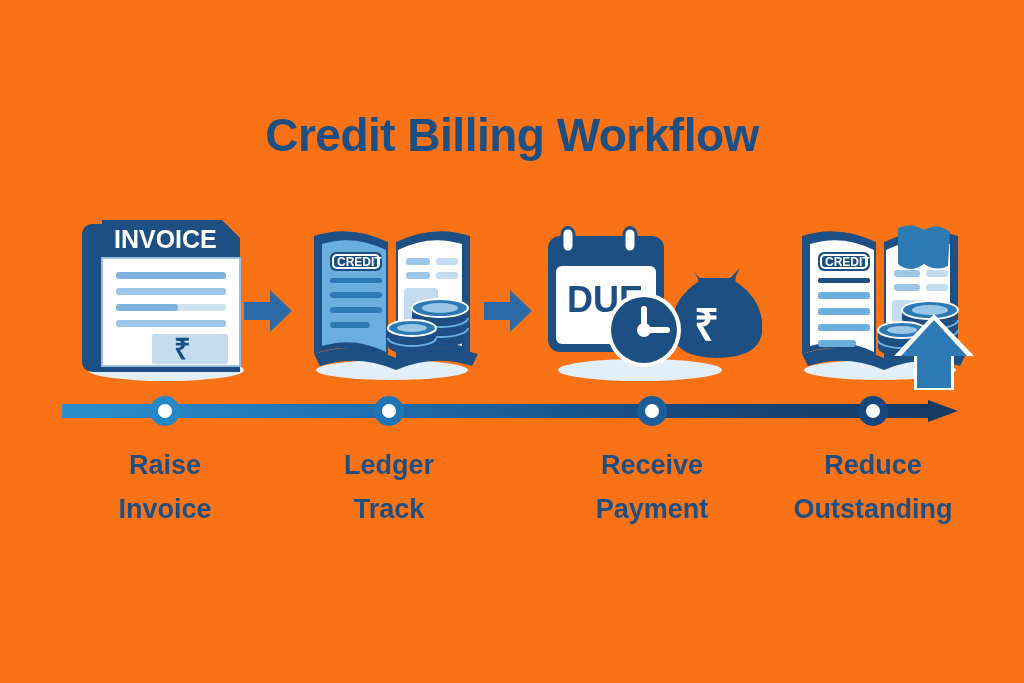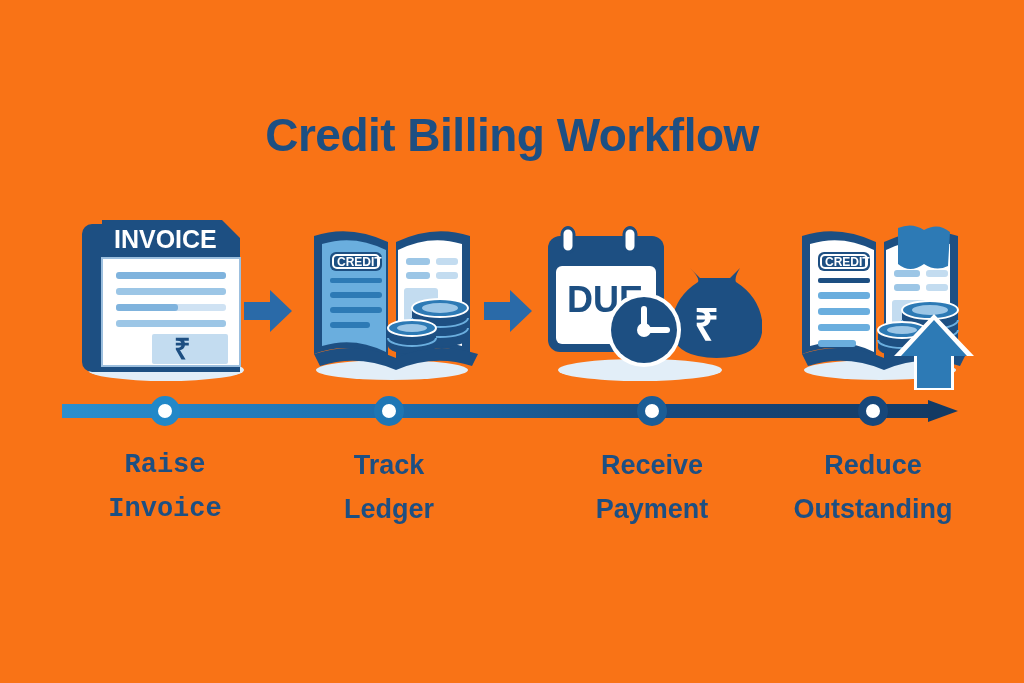--- a/index.html
+++ b/index.html
@@ -232,27 +232,27 @@
       <rect x="0" y="8" width="872" height="14" fill="url(#tlGrad)"></rect>
       <path d="M866 4 l30 11 l-30 11 z" fill="#143a63"></path>
     </svg>
   </div>
 
   <div class="tl-node" style="left:150px; border:8px solid #2288c8;"></div>
   <div class="tl-node" style="left:374px; border:8px solid #1f76b4;"></div>
   <div class="tl-node" style="left:637px; border:8px solid #1b5d96;"></div>
   <div class="tl-node" style="left:858px; border:8px solid #17477a;"></div>
 
-  <div class="step-label" style="left:45px;font-family:Liberation Mono, monospace;">
+  <div class="step-label" style="left:45px;">
     <span>Raise</span>
     <span>Invoice</span>
   </div>
   <div class="step-label" style="left:269px;">
+    <span>Ledger</span>
     <span>Track</span>
-    <span>Ledger</span>
   </div>
   <div class="step-label" style="left:532px;">
     <span>Receive</span>
     <span>Payment</span>
   </div>
   <div class="step-label" style="left:753px;">
     <span>Reduce</span>
     <span>Outstanding</span>
   </div>
 

